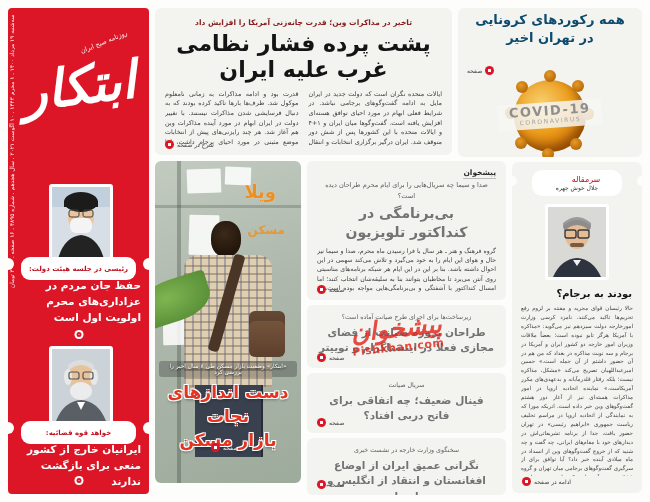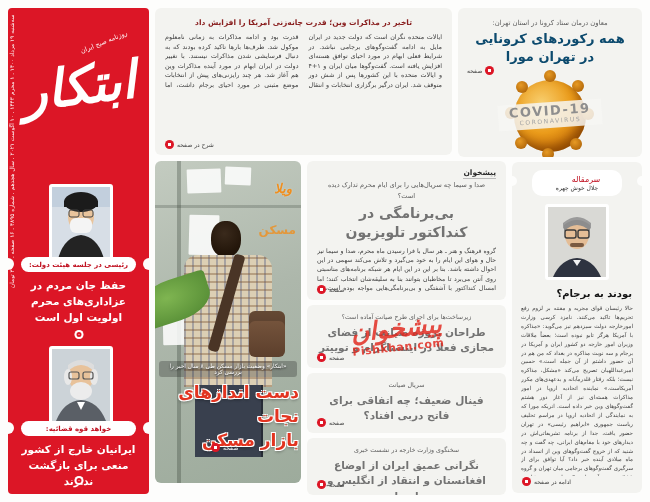--- a/index.html
+++ b/index.html
@@ -13,25 +13,25 @@
   .dateline{position:absolute;left:1px;top:6px;height:478px;writing-mode:vertical-rl;
             transform:rotate(180deg);font-size:5.8px;color:rgba(255,255,255,.92);
             letter-spacing:.4px;white-space:nowrap;overflow:hidden;}
   .logo{position:absolute;top:52px;left:0;right:0;text-align:center;color:#fff;
         font-family:"DejaVu Serif",serif;font-style:italic;font-weight:bold;font-size:52px;
         transform:rotate(-7deg);line-height:1;}
   .tagline{position:absolute;top:30px;right:20px;color:#fff;font-size:6.5px;
            transform:rotate(-22deg);opacity:.95;}
   .photo-frame{position:absolute;left:41px;width:58px;border:3px solid #fff;border-radius:3px;
                background:#cfd6dc;overflow:hidden;}
-  .pill{position:absolute;left:13px;right:13px;height:15px;background:#fff;border-radius:9px;
+  .pill{position:absolute;left:13px;right:13px;height:23px;background:#fff;border-radius:9px;
         display:flex;align-items:center;justify-content:center;font-size:7px;font-weight:bold;
         color:#c01020;}
   .notch{position:absolute;width:12px;height:12px;background:#fdfdfc;border-radius:50%;}
-  .red-head{position:absolute;left:8px;right:8px;text-align:center;color:#fff;font-weight:bold;
+  .red-head{position:absolute;left:8px;right:8px;text-align:right;color:#fff;font-weight:bold;
             font-size:10.5px;line-height:1.5;}
   .wdot{position:absolute;left:50%;transform:translateX(-50%);width:9px;height:9px;
         background:#fff;border-radius:50%;box-shadow:inset 0 0 0 2px #fff,inset 0 0 0 4px #dc1626;}
 
   
   .kicker{color:#5c5c5c;text-align:center;}
   .pref{position:absolute;display:flex;align-items:center;gap:3px;font-size:6px;color:#3a3a3a;}
   .pdot{width:9px;height:9px;border-radius:50%;background:radial-gradient(circle,#fff 0 1.5px,#dc1626 2px);}
 
   
@@ -56,43 +56,43 @@
          display:flex;flex-direction:column;align-items:center;justify-content:center;}
   .vband .l1{font-size:13px;font-weight:bold;color:#8e8e8e;letter-spacing:1.5px;line-height:1;}
   .vband .l2{font-size:6px;color:#a3a3a3;letter-spacing:1.6px;line-height:1.4;}
 
   
   .photo{left:155px;top:161px;width:146px;height:322px;
          background:linear-gradient(160deg,#c3cbc0,#adb7ab 45%,#9dab9c);}
   .frameline-v{position:absolute;left:22px;top:0;bottom:0;width:4px;background:rgba(40,50,40,.28);}
   .frameline-h{position:absolute;left:0;right:0;top:44px;height:3px;background:rgba(40,50,40,.22);}
   .paper{position:absolute;background:rgba(255,255,255,.85);border-radius:1px;}
-  .win-word1{position:absolute;right:9px;top:20px;font-size:13px;font-weight:bold;color:#ef8f1f;
-             text-shadow:0 0 2px rgba(255,255,255,.4);font-style:italic;}
-  .win-word2{position:absolute;right:5px;top:62px;font-size:12px;font-weight:bold;color:#ef8f1f;
+  .win-word1{position:absolute;right:25px;top:20px;font-size:18px;font-weight:bold;color:#ef8f1f;
+             text-shadow:0 0 2px rgba(255,255,255,.4);}
+  .win-word2{position:absolute;right:16px;top:62px;font-size:12px;font-weight:bold;color:#ef8f1f;
              opacity:.8;filter:blur(.4px);}
   .leaf{position:absolute;left:-16px;top:118px;width:72px;height:42px;transform:rotate(-18deg);
         background:radial-gradient(ellipse at 40% 40%,#7fb551,#4e8530);border-radius:50% 8% 50% 8%;}
   .head{position:absolute;left:56px;top:60px;width:30px;height:36px;border-radius:46%;
         background:radial-gradient(circle at 45% 35%,#3a2a1c,#221509 70%);}
   .torso{position:absolute;left:29px;top:94px;width:88px;height:132px;border-radius:14px 14px 0 0;
          background:
            repeating-linear-gradient(0deg,rgba(122,82,48,.38) 0 2px,transparent 2px 8px),
            repeating-linear-gradient(90deg,rgba(62,76,126,.34) 0 2px,transparent 2px 8px),
            #dccfb4;}
   .strap{position:absolute;left:66px;top:92px;width:11px;height:100px;background:#4a3526;
          transform:rotate(16deg);border-radius:4px;}
   .bag{position:absolute;left:94px;top:150px;width:36px;height:46px;border-radius:6px;
        background:linear-gradient(#7b5940,#5c3f2c);box-shadow:inset 0 10px 0 rgba(0,0,0,.18);}
   .jeans{position:absolute;left:40px;top:224px;width:68px;height:72px;background:#39404e;
          box-shadow:inset -2px 0 0 rgba(0,0,0,.3);}
   .ph-kicker{position:absolute;left:4px;right:4px;top:200px;text-align:center;color:#fff;
              font-size:5.8px;background:rgba(25,25,25,.28);border-radius:3px;padding:2px 2px;
              text-shadow:0 1px 2px rgba(0,0,0,.85);}
-  .ph-head{position:absolute;left:2px;right:2px;top:220px;text-align:right;font-size:17px;
+  .ph-head{position:absolute;left:2px;right:2px;top:220px;text-align:center;font-size:17px;
            font-weight:900;line-height:1.4;color:#e23420;
            text-shadow:-1px -1px 0 #fff,1px -1px 0 #fff,-1px 1px 0 #fff,1px 1px 0 #fff,0 2px 3px rgba(0,0,0,.35);}
   .ph-ref{left:56px;top:282px;color:#fff;}
 
   
   .pv{left:307px;width:199px;}
   .pv .tag{position:absolute;top:7px;right:10px;font-size:7.5px;font-weight:bold;color:#2b2b2b;
            border-bottom:1px solid #bbb;padding-bottom:1px;}
   .pv .kicker{font-size:6.6px;line-height:1.6;}
   .pv h3{margin:3px auto 0;text-align:center;font-weight:900;color:#737373;}
@@ -172,31 +172,31 @@
     </div>
     <div class="notch" style="left:-6px;top:414px;"></div>
     <div class="notch" style="right:-6px;top:414px;"></div>
     <div class="pill" style="top:413px;">خواهد قوه قضائیه:</div>
     <div class="red-head" style="top:434px;">ایرانیان خارج از کشور منعی برای بازگشت ندارند</div>
     <div class="wdot" style="top:468px;"></div>
   </div>
 
   <div class="card lead">
     <div class="kicker">تاخیر در مذاکرات وین؛ قدرت چانه‌زنی آمریکا را افزایش داد</div>
+    <h1>پشت پرده فشار نظامی غرب علیه ایران</h1>
     <div class="body">ایالات متحده نگران است که دولت جدید در ایران مایل به ادامه گفت‌وگوهای برجامی نباشد. در شرایط فعلی ابهام در مورد احیای توافق هسته‌ای افزایش یافته است. گفت‌وگوها میان ایران و ۱+۴ و ایالات متحده با این کشورها پس از شش دور متوقف شد. ایران درگیر برگزاری انتخابات و انتقال قدرت بود و ادامه مذاکرات به زمانی نامعلوم موکول شد. طرف‌ها بارها تاکید کرده بودند که به دنبال فرسایشی شدن مذاکرات نیستند. با تغییر دولت در ایران ابهام در مورد آینده مذاکرات وین هم آغاز شد. هر چند رایزنی‌های پیش از انتخابات موضع مثبتی در مورد احیای برجام داشت، اما غربی‌ها اوضاع را پیچیده‌تر دیدند و از توقف گفت‌وگوها استقبال کردند. با این حال همچنان آنها اعتراضاتی را نسبت به تاخیر در وین ابراز کرده و ایران را با اتهام‌ها به سنگ‌اندازی مقابل رسیدن به یک توافق متهم کردند. در چنین شرایطی همه طرفین باز هم به این موضوع که گفت‌وگوها نمی‌تواند تا ابد ادامه داشته باشد اشاره کردند، اما ابهام همچنان باقی است. تصمیمات تیم بعدی وزارت خارجه ایران هنوز مشخص نیست اما رییس دولت سیزدهم حتی در روز تحلیف خود از ماجرای بازگشت به توافق هسته‌ای و برداشته شدن تحریم‌ها حمایت کرد.</div>
     <div class="pref" style="left:10px;bottom:6px;">
       <span>شرح در صفحه</span>
       <span class="pdot"></span>
     </div>
   </div>
 
   <div class="card covid">
-    <div class="kicker">معاون درمان ستاد کرونا در استان تهران:</div>
     <h2><span>همه رکوردهای کرونایی</span><br>
-      <span>در تهران مورا</span></h2>
+      <span>در تهران اخیر</span></h2>
     <div class="pref" style="left:9px;top:58px;">
       <span class="pdot"></span>
       <span>صفحه</span>
     </div>
     <div class="virus">
       <div class="vcore"></div>
       <span class="spike" style="left:36px;top:-4px;"></span>
       <span class="spike" style="left:64px;top:6px;"></span>
       <span class="spike" style="left:74px;top:34px;"></span>
       <span class="spike" style="left:62px;top:64px;"></span>
@@ -230,21 +230,21 @@
     <div class="ph-head"><span>دست اندازهای نجات</span><br>
       <span>بازار مسکن</span></div>
     <div class="pref ph-ref">
       <span>صفحه</span>
       <span class="pdot"></span>
     </div>
   </div>
 
   <div class="card pv c1">
     <div class="tag">پیشخوان</div>
-    <div class="kicker">صدا و سیما چه سریال‌هایی را برای ایام محرم تدارک دیده است؟</div>
+    <div class="kicker">صدا و سیما چه سریال‌هایی را برای ایام محرم طراحان دیده است؟</div>
     <h3>بی‌برنامگی در کنداکتور تلویزیون</h3>
     <div class="body">گروه فرهنگ و هنر ـ هر سال با فرا رسیدن ماه محرم، صدا و سیما نیز حال و هوای این ایام را به خود می‌گیرد و تلاش می‌کند سهمی در این احوال داشته باشد. بنا بر این در این ایام هر شبکه برنامه‌های مناسبتی روی آنتن می‌برد تا مخاطبان بتوانند بنا به سلیقه‌شان انتخاب کنند؛ اما امسال کنداکتور با آشفتگی و بی‌برنامگی‌هایی مواجه بوده است، به طوری که...</div>
     <div class="pref">
       <span>صفحه</span>
       <span class="pdot"></span>
     </div>
   </div>
 
   <div class="card pv small c2">
     <div class="kicker">زیرساخت‌ها برای اجرای طرح صیانت آماده است؟</div>

